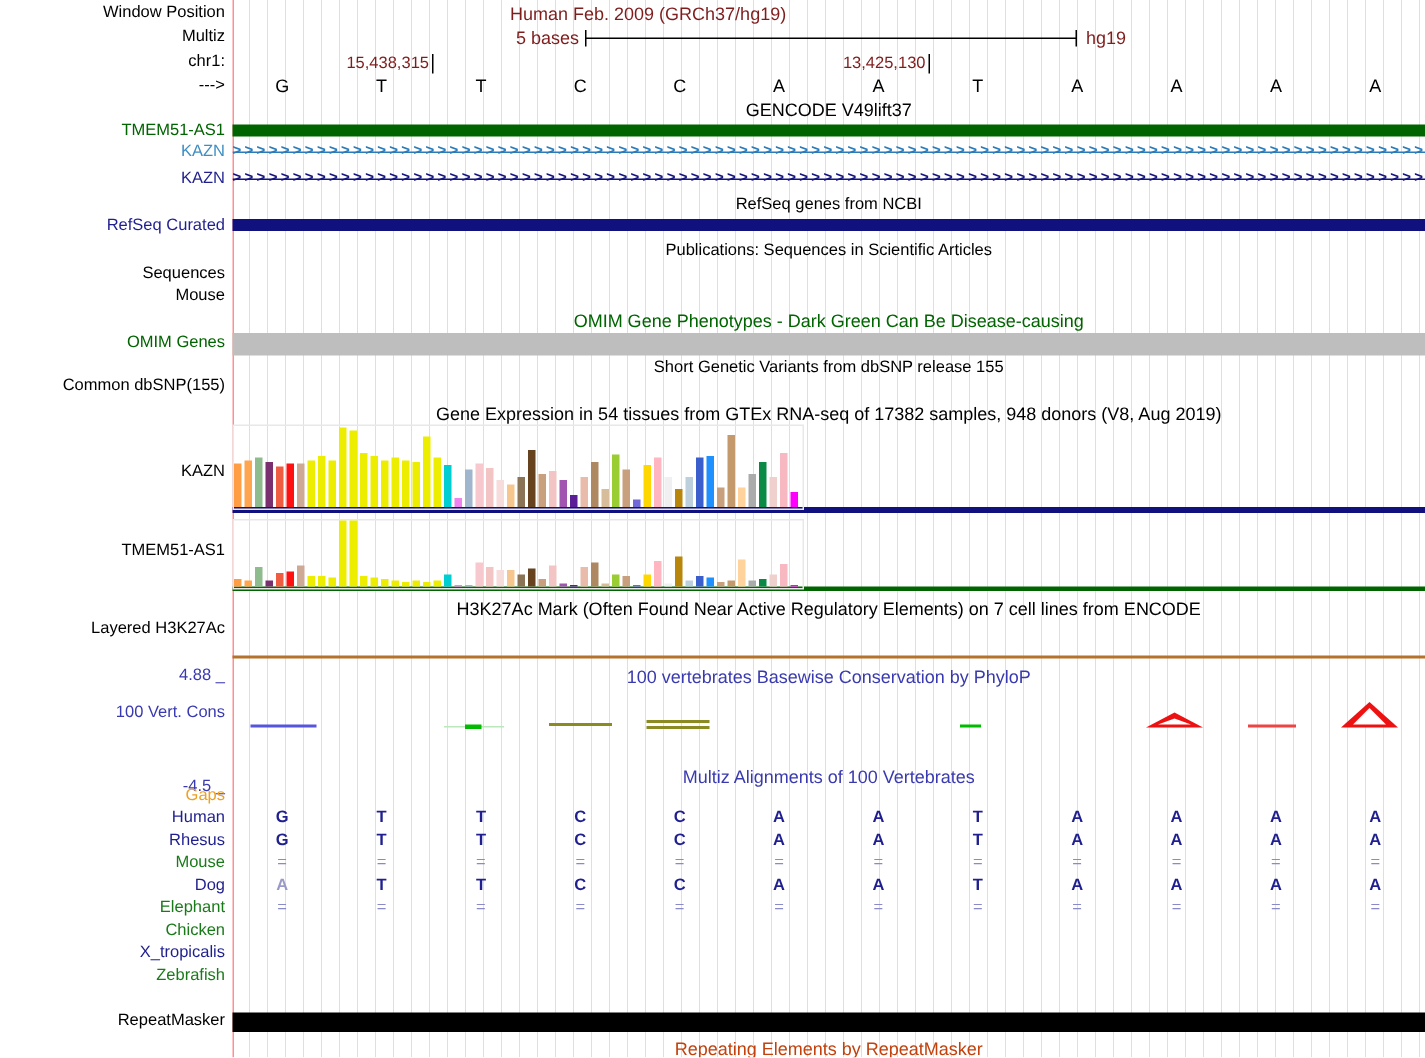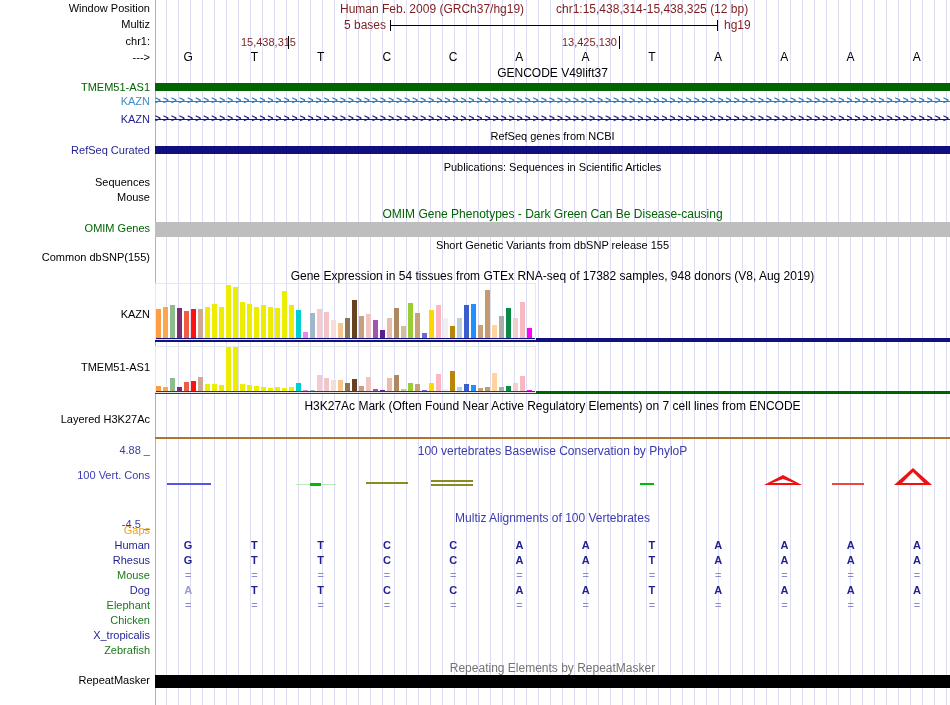--- a/index.html
+++ b/index.html
@@ -27,21 +27,20 @@
   .caret > div{position:absolute;width:0;height:0;}
 </style>
 </head>
 <body>
 
 <div id="stage">
   <div id="trackbg"></div>
   <div id="cursorline"></div>
 
   <div class="hdrtxt" style="left:340px;top:2px;">Human Feb. 2009 (GRCh37/hg19)</div>
-  <div class="hdrtxt" style="left:556px;top:2px;">chr1:15,438,314-15,438,325 (12 bp)</div>
 
   <div class="hdrtxt" style="left:316px;top:18px;width:70px;text-align:right;">5 bases</div>
   <div class="tick" style="left:390px;top:25px;width:328px;height:1px;"></div>
   <div class="tick" style="left:390px;top:20px;width:1px;height:11px;"></div>
   <div class="tick" style="left:717px;top:20px;width:1px;height:11px;"></div>
   <div class="hdrtxt" style="left:724px;top:18px;">hg19</div>
 
   <div id="gen">
       <div class="lbl" style="top: 2px; color: rgb(0, 0, 0);">Window Position</div>
       <div class="lbl" style="top: 18px; color: rgb(0, 0, 0);">Multiz</div>
@@ -73,29 +72,29 @@
       <div class="lbl" style="top: 674px; color: rgb(0, 0, 0);">RepeatMasker</div>
       <div class="ttl" style="top: 66px; color: rgb(0, 0, 0); font-size: 12px;">GENCODE V49lift37</div>
       <div class="ttl" style="top: 129px; color: rgb(0, 0, 0); font-size: 11px;">RefSeq genes from NCBI</div>
       <div class="ttl" style="top: 160px; color: rgb(0, 0, 0); font-size: 11px;">Publications: Sequences in Scientific Articles</div>
       <div class="ttl" style="top: 207px; color: rgb(0, 100, 0); font-size: 12px;">OMIM Gene Phenotypes - Dark Green Can Be Disease-causing</div>
       <div class="ttl" style="top: 238px; color: rgb(0, 0, 0); font-size: 11px;">Short Genetic Variants from dbSNP release 155</div>
       <div class="ttl" style="top: 269px; color: rgb(0, 0, 0); font-size: 12px;">Gene Expression in 54 tissues from GTEx RNA-seq of 17382 samples, 948 donors (V8, Aug 2019)</div>
       <div class="ttl" style="top: 399px; color: rgb(0, 0, 0); font-size: 12px;">H3K27Ac Mark (Often Found Near Active Regulatory Elements) on 7 cell lines from ENCODE</div>
       <div class="ttl" style="top: 444px; color: rgb(58, 58, 176); font-size: 12px;">100 vertebrates Basewise Conservation by PhyloP</div>
       <div class="ttl" style="top: 511px; color: rgb(58, 58, 176); font-size: 12px;">Multiz Alignments of 100 Vertebrates</div>
-      <div class="ttl" style="top: 661px; color: #737373; font-size: 12px;">Repeating Elements by RepeatMasker</div>
+      <div class="ttl" style="top: 692px; color: #c2410c; font-size: 12px;">Repeating Elements by RepeatMasker</div>
       <div class="band" style="left: 155px; top: 83px; width: 795px; height: 8px; background: rgb(0, 100, 0);"></div>
       <div class="band" style="left: 155px; top: 146px; width: 795px; height: 8px; background: rgb(16, 16, 126);"></div>
       <div class="band" style="left: 155px; top: 222px; width: 795px; height: 15px; background: rgb(190, 190, 190);"></div>
       <div class="band" style="left: 155px; top: 338px; width: 795px; height: 4px; background: rgb(16, 16, 126);"></div>
       <div class="band" style="left: 155px; top: 391px; width: 795px; height: 3px; background: rgb(0, 100, 0);"></div>
       <div class="band" style="left: 155px; top: 437px; width: 795px; height: 2px; background: rgb(181, 114, 42);"></div>
       <div class="band" style="left: 155px; top: 675px; width: 795px; height: 13px; background: rgb(0, 0, 0);"></div>
-      <div class="hdrtxt" style="left: 216px; top: 35px; width: 80px; text-align: right; font-size: 11px;">15,438,315</div>
+      <div class="hdrtxt" style="left: 206px; top: 35px; width: 80px; text-align: right; font-size: 11px;">15,438,315</div>
       <div class="tick" style="left: 288px; top: 36px; width: 1px; height: 13px;"></div>
       <div class="hdrtxt" style="left: 537px; top: 35px; width: 80px; text-align: right; font-size: 11px;">13,425,130</div>
       <div class="tick" style="left: 619px; top: 36px; width: 1px; height: 13px;"></div>
       <div class="basecell" style="left: 155px; width: 66.25px;">G</div>
       <div class="basecell" style="left: 221.25px; width: 66.25px;">T</div>
       <div class="basecell" style="left: 287.5px; width: 66.25px;">T</div>
       <div class="basecell" style="left: 353.75px; width: 66.25px;">C</div>
       <div class="basecell" style="left: 420px; width: 66.25px;">C</div>
       <div class="basecell" style="left: 486.25px; width: 66.25px;">A</div>
       <div class="basecell" style="left: 552.5px; width: 66.25px;">A</div>

